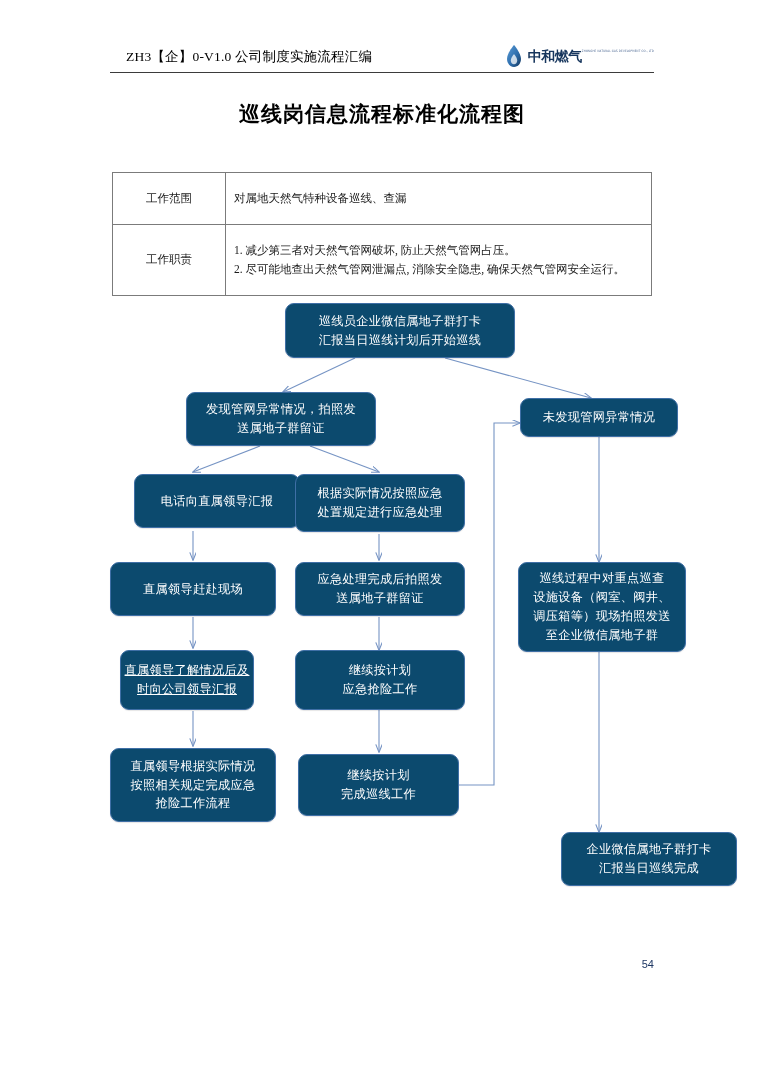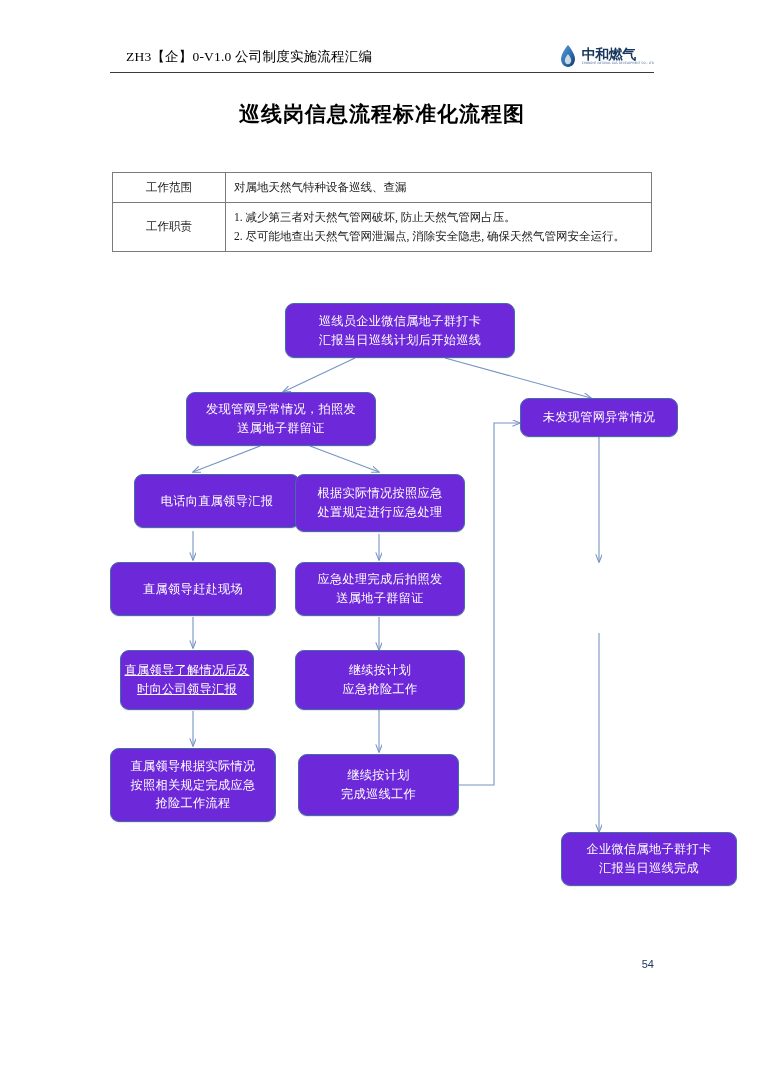--- a/index.html
+++ b/index.html
@@ -51,21 +51,20 @@
     align-items: center;
     gap: 4px;
   }
   #logo-mark {
     width: 20px;
     height: 26px;
     position: relative;
   }
   #logo-text-wrap {
     display: flex;
-    flex-direction: column;
     justify-content: center;
     line-height: 1;
   }
   #logo-text {
     font-family: "DejaVu Sans", sans-serif;
     font-size: 14px;
     font-weight: bold;
     color: #17365d;
     letter-spacing: -0.5px;
   }
@@ -96,21 +95,21 @@
   #info-table {
     position: absolute;
     left: 112px;
     top: 172px;
     width: 540px;
     border-collapse: collapse;
     font-size: 11.5px;
   }
   #info-table td {
     border: 1px solid #7b7b7b;
-    padding: 5px 8px;
+    padding: 16px 8px;
     vertical-align: middle;
     line-height: 1.65;
   }
   .cell-label {
     width: 96px;
     text-align: center;
     white-space: nowrap;
   }
   .cell-value {
     text-align: left;
@@ -131,21 +130,21 @@
     position: absolute;
     left: 0;
     top: 0;
     width: 764px;
     height: 1080px;
   }
 
   .node {
     position: absolute;
     box-sizing: border-box;
-    background: #6d28d9;
+    background: #0c4a6e;
     border: 1px solid #3f6fa6;
     border-radius: 9px;
     color: #ffffff;
     font-size: 12.2px;
     line-height: 1.55;
     text-align: center;
     display: flex;
     align-items: center;
     justify-content: center;
     letter-spacing: 0.3px;
@@ -288,20 +287,28 @@
     </div>
   </div>
 
   <div class="node" style="left:295px; top:562px; width:170px; height:54px;">
     <div class="lines">
       <div>应急处理完成后拍照发</div>
       <div>送属地子群留证</div>
     </div>
   </div>
 
+  <div class="node" style="left:518px; top:562px; width:168px; height:90px;">
+    <div class="lines">
+      <div>巡线过程中对重点巡查</div>
+      <div>设施设备（阀室、阀井、</div>
+      <div>调压箱等）现场拍照发送</div>
+      <div>至企业微信属地子群</div>
+    </div>
+  </div>
 
   <div class="node" style="left:120px; top:650px; width:134px; height:60px;text-decoration:underline;">
     <div class="lines">
       <div>直属领导了解情况后及</div>
       <div>时向公司领导汇报</div>
     </div>
   </div>
 
   <div class="node" style="left:295px; top:650px; width:170px; height:60px;">
     <div class="lines">

